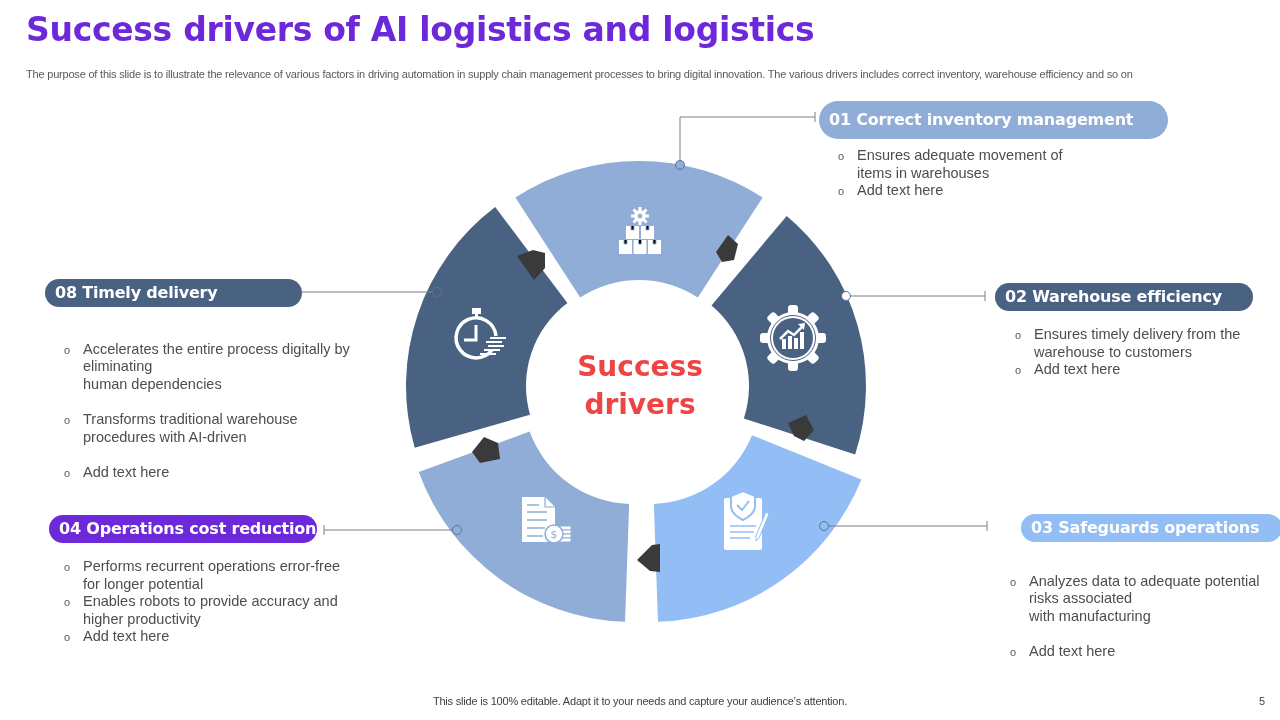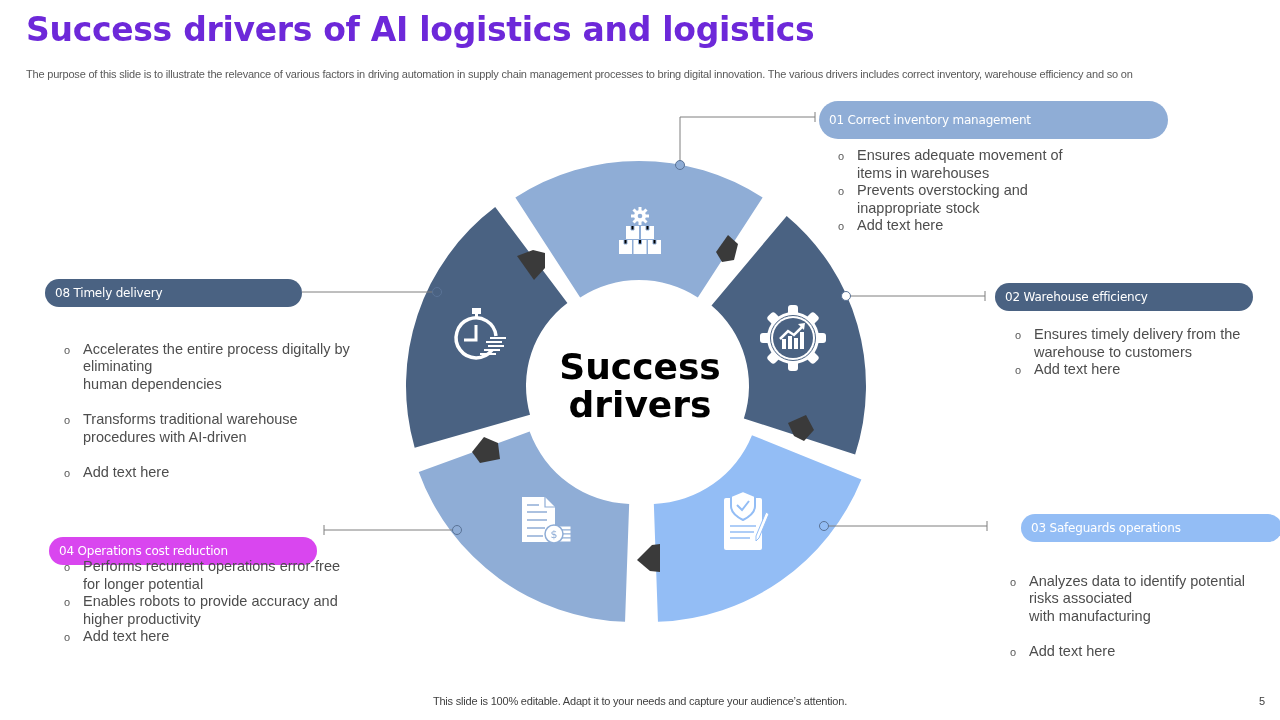--- a/index.html
+++ b/index.html
@@ -2,29 +2,29 @@
 <html><head>
 <meta charset="utf-8">
 <style>
   html, body { margin: 0; padding: 0; }
   body { width: 1280px; height: 720px; background: #ffffff; position: relative; overflow: hidden; font-family: "Liberation Sans", sans-serif; color: #404040; }
   .title { position: absolute; left: 26px; top: 10px; font-family: "DejaVu Sans", sans-serif; font-weight: bold; font-size: 33px; color: #6d28d9; letter-spacing: -0.3px; margin: 0; }
   .subtitle { position: absolute; left: 26px; top: 67px; width: 1200px; font-size: 11px; line-height: 14px; color: #595959; margin: 0; letter-spacing: -0.2px; }
   .footer { position: absolute; left: 0; width: 1280px; top: 695px; text-align: center; font-size: 11px; color: #404040; letter-spacing: -0.2px; }
   .pagenum { position: absolute; right: 15px; top: 695px; font-size: 11px; color: #404040; }
   svg.wheel { position: absolute; left: 0; top: 0; width: 1280px; height: 720px; }
-  .pill { position: absolute; height: 38px; border-radius: 19px; color: #ffffff; font-family: "DejaVu Sans", sans-serif; font-weight: normal; font-size: 12px; line-height: 38px; padding-left: 10px; box-sizing: border-box; white-space: nowrap; letter-spacing: -0.2px; }
+  .pill { position: absolute; height: 38px; border-radius: 19px; color: #ffffff; font-family: "DejaVu Sans", sans-serif; font-weight: bold; font-size: 16px; line-height: 38px; padding-left: 10px; box-sizing: border-box; white-space: nowrap; letter-spacing: -0.2px; }
   .pill.dark { background: #4a6282; height: 28px; line-height: 28px; border-radius: 14px; }
   .pill.mid { background: #8fadd6; }
   .pill.light { background: #93bdf5; height: 28px; line-height: 28px; border-radius: 14px; }
-  .pill.mid2 { background: #d946ef; height: 28px; line-height: 28px; border-radius: 14px; margin-top: 22px; }
+  .pill.mid2 { background: #6d28d9; height: 28px; line-height: 28px; border-radius: 14px; }
   ul.bul { position: absolute; margin: 9px; padding: 0; list-style: none; font-size: 14.5px; line-height: 17.6px; color: #4d4d4d; }
   ul.bul li { position: relative; padding-left: 19px; }
   ul.bul li::before { content: "o"; position: absolute; left: 0; top: 1px; font-size: 11px; color: #595959; }
-  .center-text { position: absolute; left: 540px; top: 348px; width: 200px; text-align: center; font-family: "DejaVu Sans", sans-serif; font-weight: bold; font-size: 36px; line-height: 38px; color: #000000; }
+  .center-text { position: absolute; left: 540px; top: 348px; width: 200px; text-align: center; font-family: "DejaVu Sans", sans-serif; font-weight: bold; font-size: 28px; line-height: 38px; color: #ef4444; }
   .icon { position: absolute; }
 </style>
 </head>
 <body>
 
 <h1 class="title">Success drivers of AI logistics and logistics</h1>
 <p class="subtitle">The purpose of this slide is to illustrate the relevance of various factors in driving automation in supply chain management processes to bring digital innovation. The various drivers includes correct inventory, warehouse efficiency and so on</p>
 
 <svg class="wheel" viewBox="0 0 1280 720" xmlns="http://www.w3.org/2000/svg">
   <g id="segments">
@@ -157,33 +157,32 @@
       <line x1="34" y1="36" x2="50" y2="36"></line>
       <line x1="36" y1="40" x2="52" y2="40"></line>
       <line x1="32" y1="44" x2="48" y2="44"></line>
       <line x1="28" y1="48" x2="44" y2="48"></line>
     </g>
 </svg>
 
 <div class="pill mid" style="left:819px;top:101px;width:349px;">01 Correct inventory management</div>
 <ul class="bul" style="left:829px;top:138px;width:250px;">
   <li>Ensures adequate movement of items in warehouses</li>
-  <li>Prevents overstocking and inappropriate stock</li>
   <li>Add text here</li>
 </ul>
 
 <div class="pill dark" style="left:995px;top:283px;width:258px;">02 Warehouse efficiency</div>
 <ul class="bul" style="left:1006px;top:317px;width:250px;">
   <li>Ensures timely delivery from the warehouse to customers</li>
   <li>Add text here</li>
 </ul>
 
 <div class="pill light" style="left:1021px;top:514px;width:261px;">03 Safeguards operations</div>
 <ul class="bul" style="left:1001px;top:546px;width:260px;white-space:pre-line;">
-  <li>Analyzes data to identify potential risks associated
+  <li>Analyzes data to adequate potential risks associated
 with manufacturing</li>
   <li>Add text here</li>
 </ul>
 
 <div class="pill mid2" style="left:49px;top:515px;width:268px;">04 Operations cost reduction</div>
 <ul class="bul" style="left:55px;top:549px;width:290px;">
   <li>Performs recurrent operations error-free for longer potential</li>
   <li>Enables robots to provide accuracy and higher productivity</li>
   <li>Add text here</li>
 </ul>

